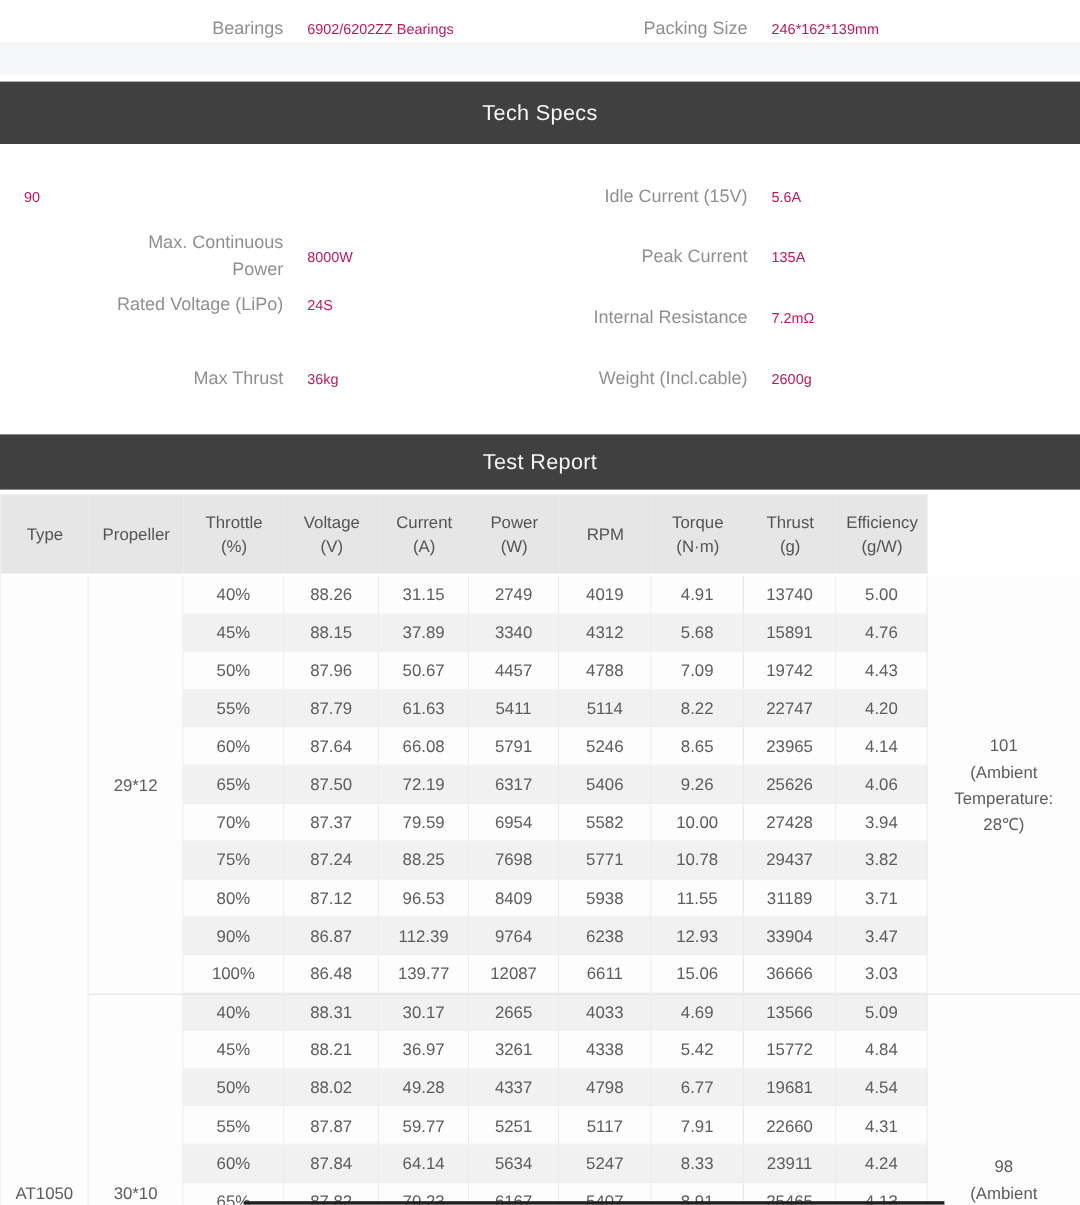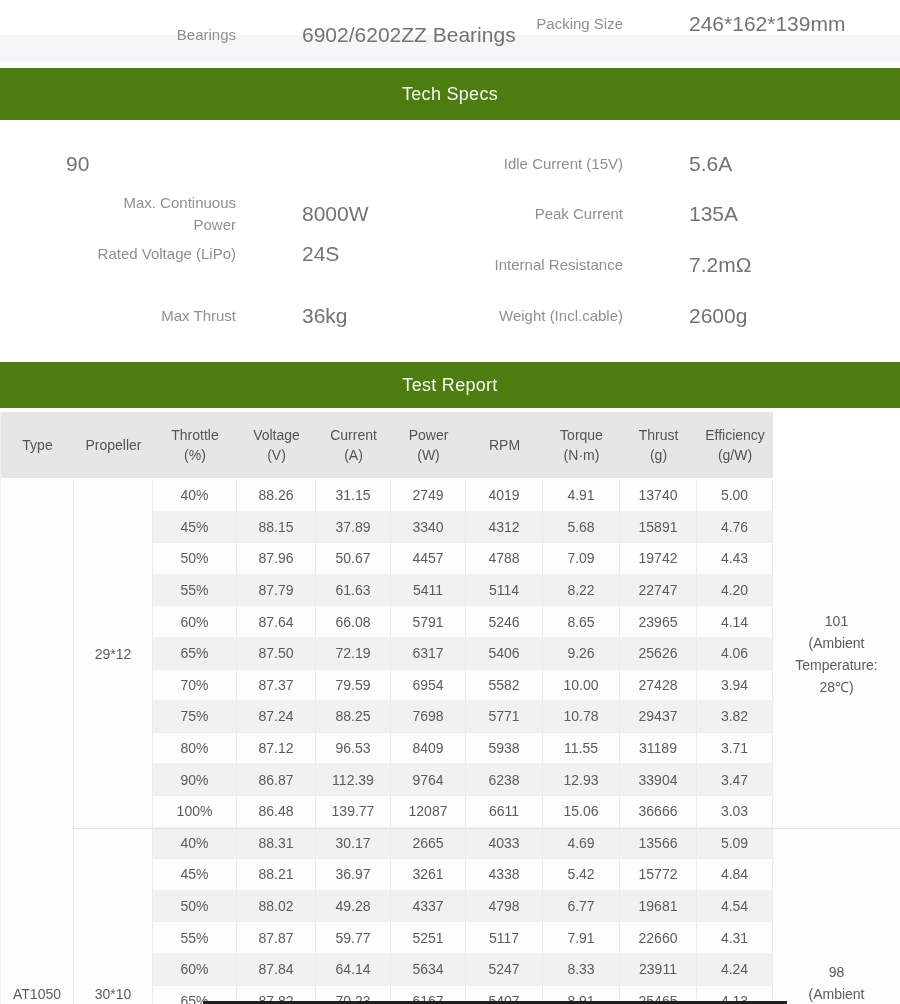--- a/index.html
+++ b/index.html
@@ -7,23 +7,23 @@
     width:900px;height:1004px;position:relative;overflow:hidden;
     background:#ffffff;
     font-family:"Liberation Sans", sans-serif;
     -webkit-font-smoothing:antialiased;
   }
   
   .gray-band{position:absolute;left:0;top:35px;width:900px;height:27px;background:#f5f6f7;}
   .spec-row{position:absolute;display:flex;align-items:center;height:44px;}
   .spec-label{width:236px;text-align:right;color:#8f8f8f;font-size:15px;line-height:22px;white-space:pre-line;}
   .spec-label.wide{width:283px;}
-  .spec-value{margin-left:66px;color:#737373;font-size:21px;line-height:22px;}
-  
-  .bar{position:absolute;left:0;width:900px;background:#4d7c0f;color:#f7f7f7;
+  .spec-value{margin-left:20px;color:#be185d;font-size:12px;line-height:22px;}
+  
+  .bar{position:absolute;left:0;width:900px;background:#404040;color:#f7f7f7;
        display:flex;align-items:center;justify-content:center;font-size:18px;letter-spacing:.3px;}
   .bar-tech{top:68px;height:52px;}
   .bar-test{top:362px;height:46px;}
   
   .grid{position:absolute;left:0;top:412px;width:900px;display:grid;
         grid-template-columns:73px 79px 84px 79px 75px 75px 77px 77px 77px 76px 128px;
         grid-template-rows:66px 2px repeat(17,31.6px);
         border-left:1px solid #f0f0f0;box-sizing:border-box;}
   .th{grid-row:1;background:#e6e6e6;color:#545454;font-size:14px;line-height:20px;
       display:flex;align-items:center;justify-content:center;text-align:center;white-space:pre-line;}
@@ -35,21 +35,21 @@
       line-height:22px;white-space:pre-line;box-sizing:border-box;}
   .bottom-align{align-items:flex-end;padding-bottom:12px;}
   .section-start{border-top:1px solid #e2e2e2;}
   
   .bottom-bar{position:absolute;left:203px;top:1001px;width:584px;height:3px;background:#1f1f1f;z-index:5;}
 </style>
 </head>
 <body>
 
 <div class="gray-band"></div>
-<div class="spec-row" style="top:2px;left:0;align-items:flex-end;">
+<div class="spec-row" style="top:2px;left:0;">
   <div class="spec-label">Bearings</div>
   <div class="spec-value">6902/6202ZZ Bearings</div>
 </div>
 <div class="spec-row" style="top:2px;left:340px;">
   <div class="spec-label wide">Packing Size</div>
   <div class="spec-value">246*162*139mm</div>
 </div>
 
 <div class="bar bar-tech">
   <span>Tech Specs</span>

